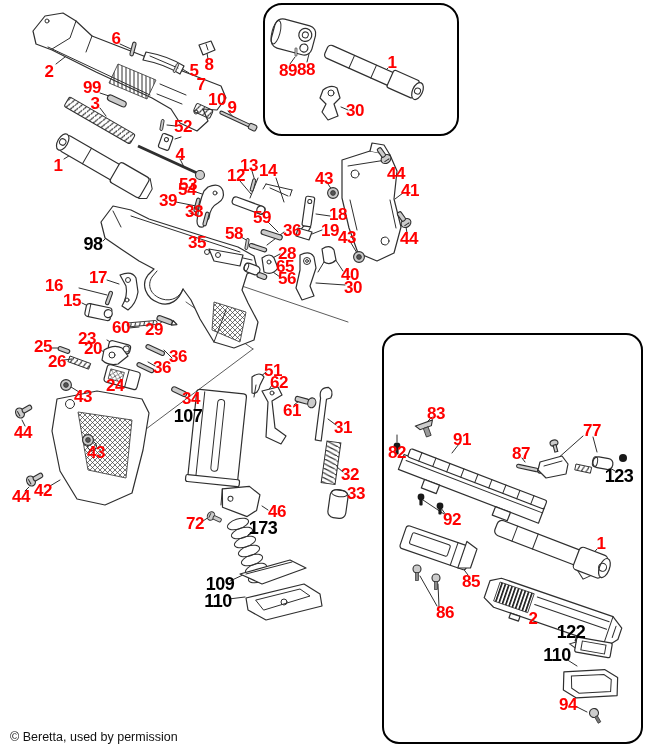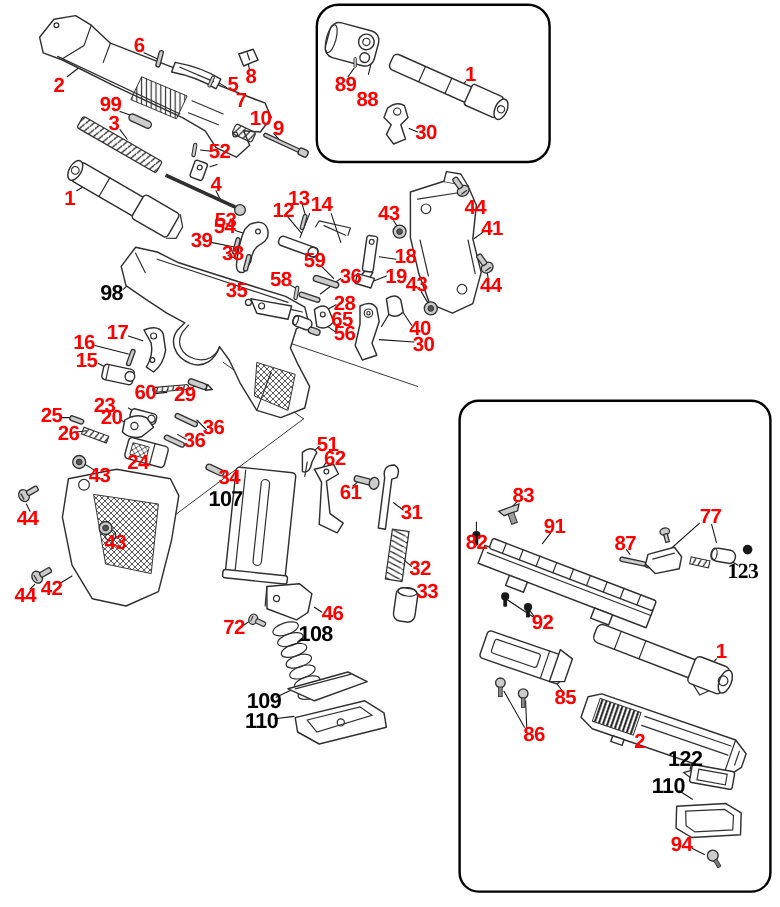--- a/index.html
+++ b/index.html
@@ -435,21 +435,21 @@
       <span class="plabel red" style="left: 194px; top: 70px;">5</span>
       <span class="plabel red" style="left: 209px; top: 64px;">8</span>
       <span class="plabel red" style="left: 201px; top: 84px;">7</span>
       <span class="plabel red" style="left: 217px; top: 99px;">10</span>
       <span class="plabel red" style="left: 232px; top: 107px;">9</span>
       <span class="plabel red" style="left: 183px; top: 126px;">52</span>
       <span class="plabel red" style="left: 188px; top: 137px; margin-top: 47px;">53</span>
       <span class="plabel red" style="left: 180px; top: 154px;">4</span>
       <span class="plabel red" style="left: 58px; top: 165px;">1</span>
       <span class="plabel red" style="left: 288px; top: 70px;">89</span>
-      <span class="plabel red" style="left: 306px; top: 83px;">88</span>
+      <span class="plabel red" style="left: 306px; top: 69px;">88</span>
       <span class="plabel red" style="left: 392px; top: 62px;">1</span>
       <span class="plabel red" style="left: 355px; top: 110px;">30</span>
       <span class="plabel red" style="left: 187px; top: 189px;">54</span>
       <span class="plabel red" style="left: 168px; top: 200px; text-align: right;">39</span>
       <span class="plabel red" style="left: 174px; top: 211px; margin-left: 20px;">38</span>
       <span class="plabel red" style="left: 236px; top: 175px;">12</span>
       <span class="plabel red" style="left: 249px; top: 165px;">13</span>
       <span class="plabel red" style="left: 268px; top: 170px;">14</span>
       <span class="plabel red" style="left: 324px; top: 178px;">43</span>
       <span class="plabel red" style="left: 396px; top: 173px;">44</span>
@@ -462,21 +462,21 @@
       <span class="plabel red" style="left: 234px; top: 233px;">58</span>
       <span class="plabel red" style="left: 292px; top: 230px;">36</span>
       <span class="plabel red" style="left: 197px; top: 242px;">35</span>
       <span class="plabel red" style="left: 287px; top: 253px;">28</span>
       <span class="plabel red" style="left: 285px; top: 266px;">65</span>
       <span class="plabel red" style="left: 287px; top: 278px;">56</span>
       <span class="plabel red" style="left: 350px; top: 274px;">40</span>
       <span class="plabel red" style="left: 353px; top: 287px;">30</span>
       <span class="plabel black" style="left: 93px; top: 244px;">98</span>
       <span class="plabel red" style="left: 98px; top: 277px;">17</span>
-      <span class="plabel red" style="left: 70px; top: 285px;">16</span>
+      <span class="plabel red" style="left: 54px; top: 285px;">16</span>
       <span class="plabel red" style="left: 72px; top: 300px;">15</span>
       <span class="plabel red" style="left: 121px; top: 327px;">60</span>
       <span class="plabel red" style="left: 154px; top: 329px;">29</span>
       <span class="plabel red" style="left: 87px; top: 338px;">23</span>
       <span class="plabel red" style="left: 43px; top: 346px;">25</span>
       <span class="plabel red" style="left: 93px; top: 348px;">20</span>
       <span class="plabel red" style="left: 57px; top: 361px;">26</span>
       <span class="plabel red" style="left: 178px; top: 356px;">36</span>
       <span class="plabel red" style="left: 162px; top: 367px;">36</span>
       <span class="plabel red" style="left: 115px; top: 385px;">24</span>
@@ -488,33 +488,34 @@
       <span class="plabel red" style="left: 43px; top: 490px;">42</span>
       <span class="plabel red" style="left: 21px; top: 496px;">44</span>
       <span class="plabel red" style="left: 273px; top: 370px;">51</span>
       <span class="plabel red" style="left: 279px; top: 382px;">62</span>
       <span class="plabel red" style="left: 292px; top: 410px;">61</span>
       <span class="plabel red" style="left: 343px; top: 427px;">31</span>
       <span class="plabel red" style="left: 350px; top: 474px;">32</span>
       <span class="plabel red" style="left: 356px; top: 493px;">33</span>
       <span class="plabel red" style="left: 277px; top: 511px;">46</span>
       <span class="plabel red" style="left: 195px; top: 523px;">72</span>
-      <span class="plabel black" style="left: 263px; top: 528px;">108</span>
+      <span class="plabel black" style="left: 263px; top: 528px;">173</span>
       <span class="plabel black" style="left: 220px; top: 584px;">109</span>
       <span class="plabel black" style="left: 218px; top: 601px;">110</span>
       <span class="plabel red" style="left: 436px; top: 413px;">83</span>
       <span class="plabel red" style="left: 397px; top: 452px;">82</span>
       <span class="plabel red" style="left: 462px; top: 439px;">91</span>
       <span class="plabel red" style="left: 521px; top: 453px;">87</span>
       <span class="plabel red" style="left: 592px; top: 430px;">77</span>
-      <span class="plabel black" style="left: 619px; top: 476px; font-family: Liberation Serif, serif;">123</span>
+      <span class="plabel black" style="left: 619px; top: 476px;">123</span>
       <span class="plabel red" style="left: 452px; top: 519px;">92</span>
       <span class="plabel red" style="left: 471px; top: 581px;">85</span>
       <span class="plabel red" style="left: 445px; top: 612px;">86</span>
       <span class="plabel red" style="left: 601px; top: 543px;">1</span>
       <span class="plabel red" style="left: 533px; top: 618px;">2</span>
       <span class="plabel black" style="left: 571px; top: 632px;">122</span>
       <span class="plabel black" style="left: 557px; top: 655px;">110</span>
       <span class="plabel red" style="left: 568px; top: 704px;">94</span>
     </div>
 
+<div class="copyright">© Beretta, used by permission</div>
 
 </div>
 
 </body></html>

